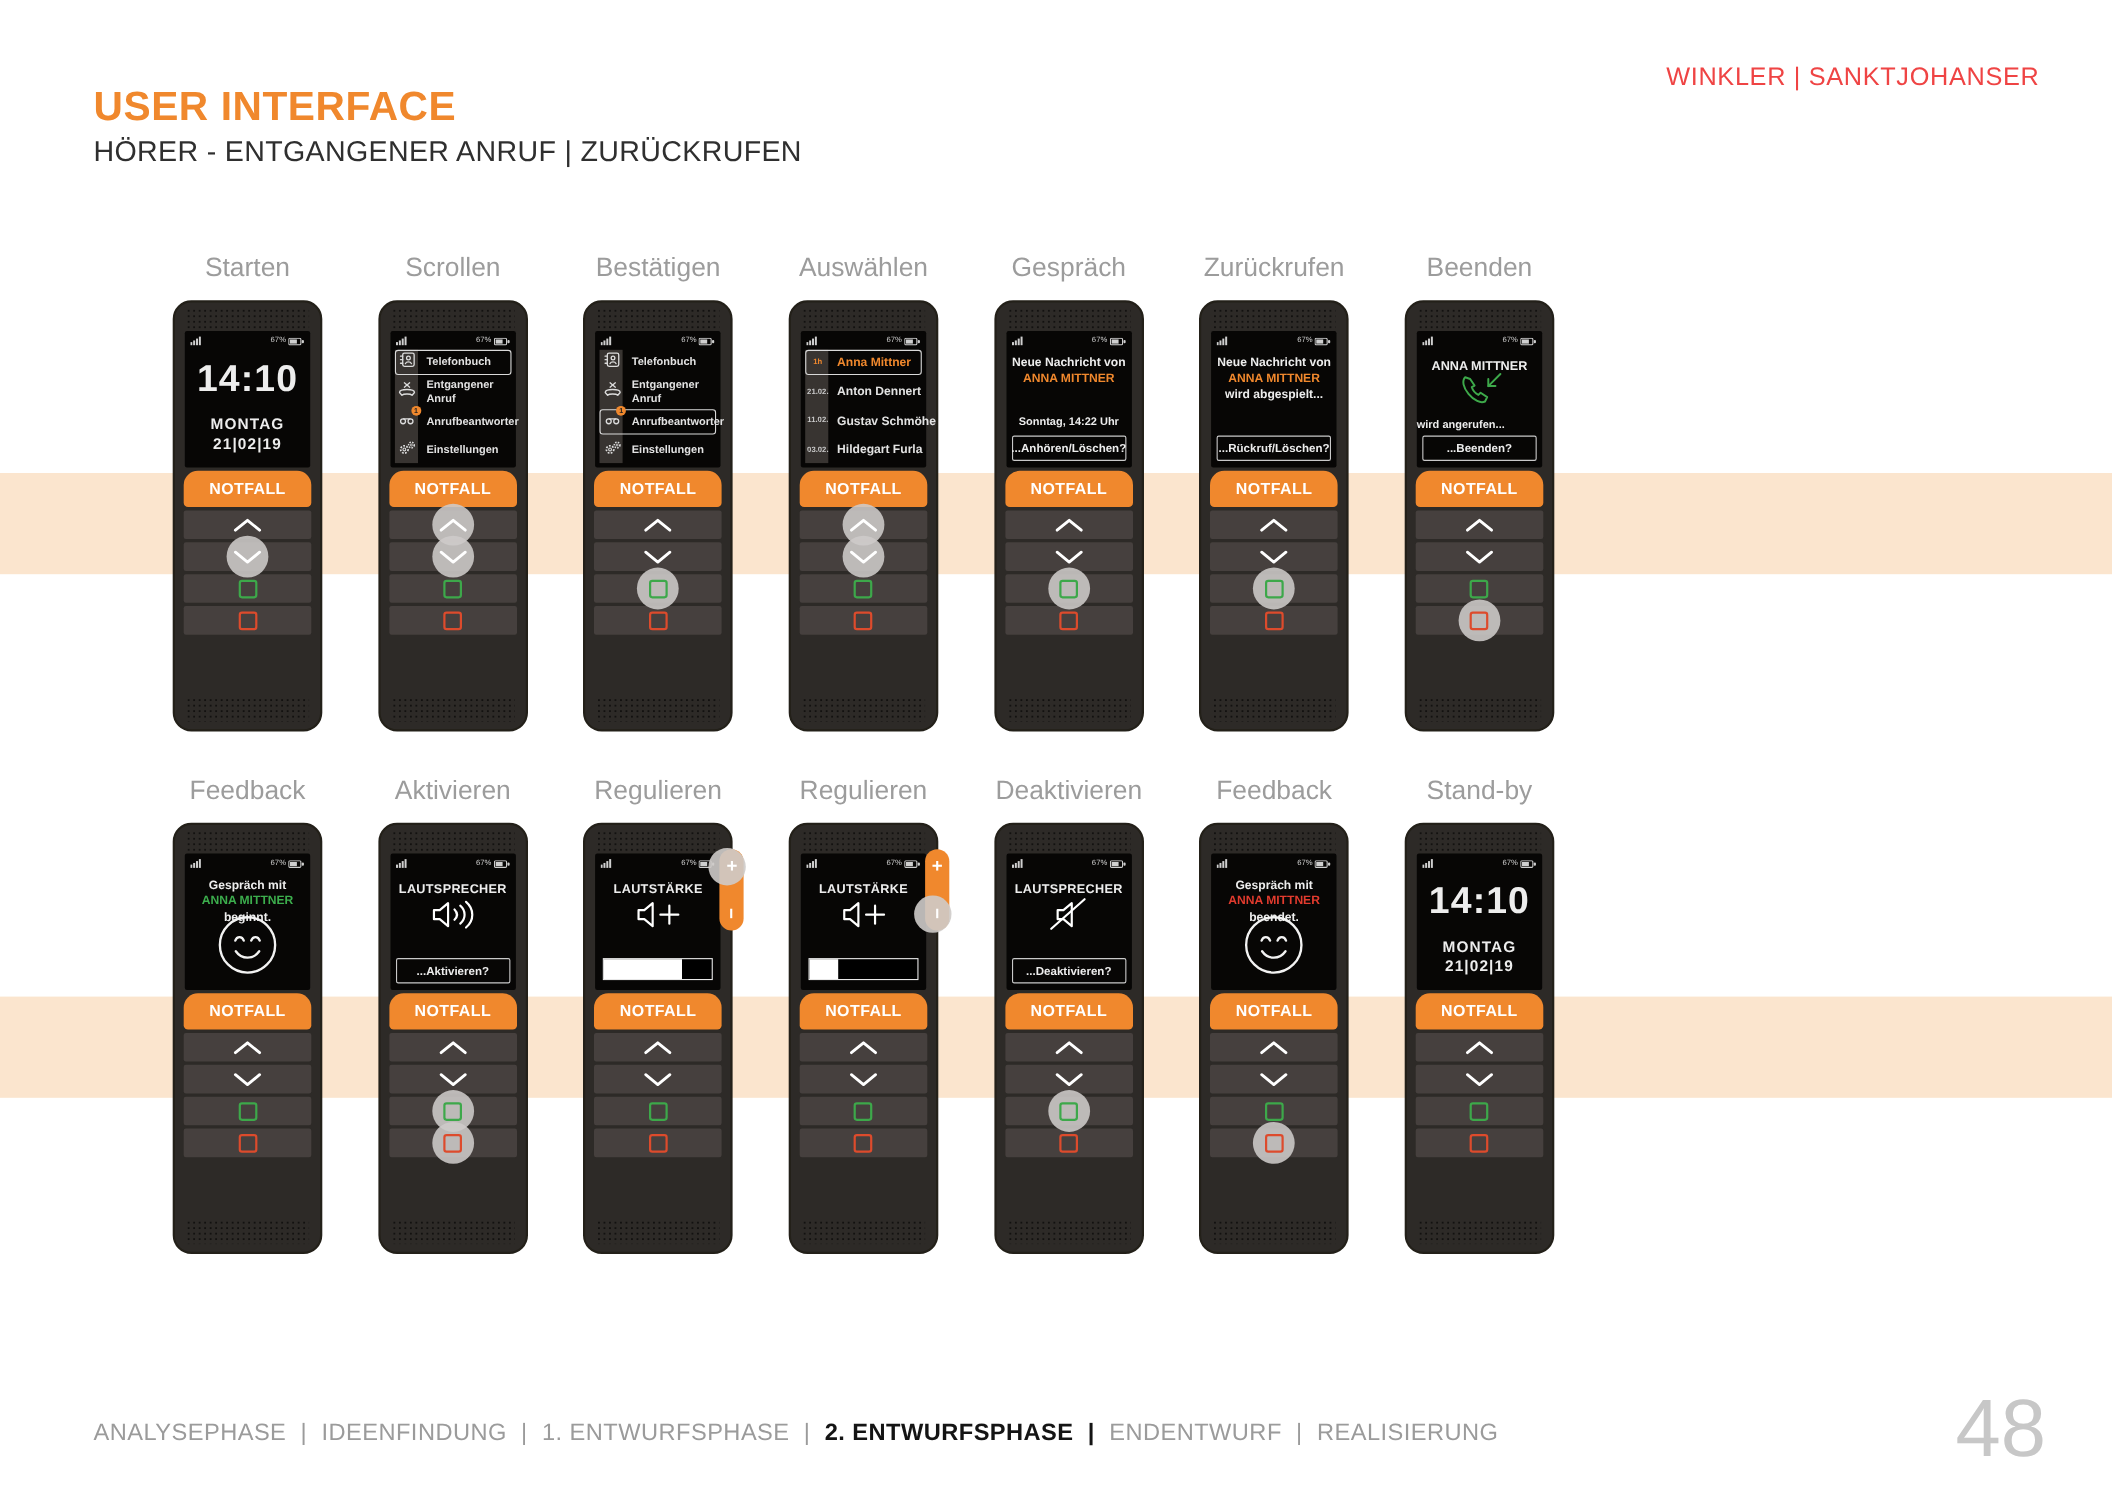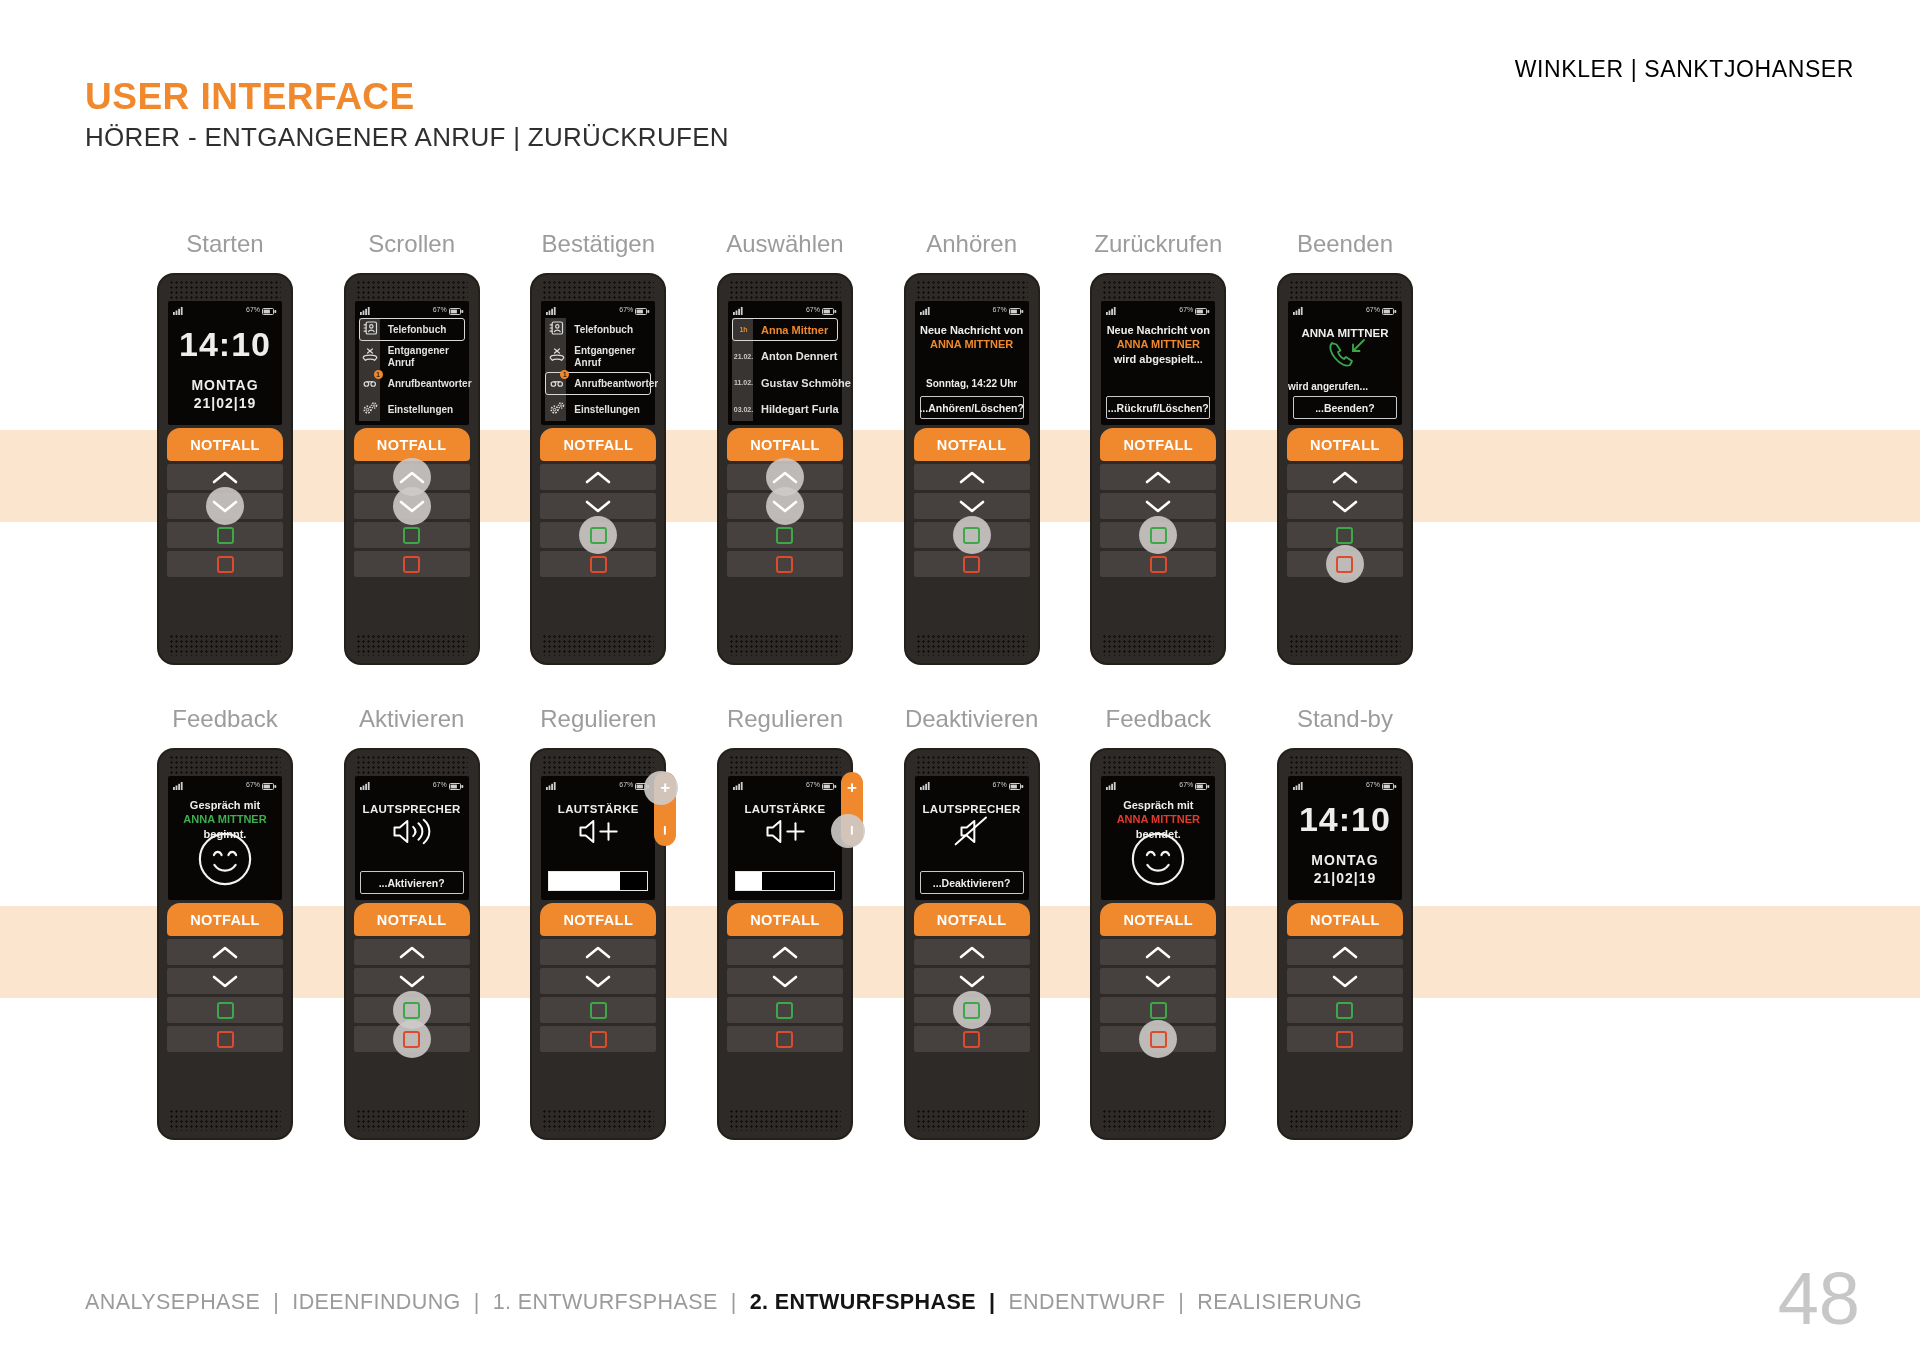--- a/index.html
+++ b/index.html
@@ -8,21 +8,21 @@
     position: relative; overflow: hidden; background:#ffffff;
     font-family: "Liberation Sans", "DejaVu Sans", sans-serif;
   }
   :root{
     --accent:#F0882D; --band:#FBE5CE; --green:#3DA84A; --red:#DD4B2C;
     --label-gray:#9C9C9C; --body-dk:#2D2A27; --key:#46403E; --screen:#070605;
   }
   
   .hdr-title { position:absolute; left:85px; top:76px; font-size:37px; font-weight:700; color:var(--accent); letter-spacing:.5px; }
   .hdr-sub   { position:absolute; left:85px; top:122px; font-size:26px; font-weight:400; color:#2f2f2f; letter-spacing:.3px; }
-  .brand     { position:absolute; right:66px; top:56px; font-size:23px; font-weight:300; color:#000000; letter-spacing:.6px; }
+  .brand     { position:absolute; right:66px; top:56px; font-size:23px; font-weight:300; color:#ef4444; letter-spacing:.6px; }
   
   .band { position:absolute; left:0; width:1920px; height:92px; background:var(--band); z-index:0; }
   .band.b1 { top:430px; } .band.b2 { top:906px; }
   
   .prow { position:absolute; left:157px; width:1256px; display:flex; justify-content:space-between; z-index:1; }
   .prow.r1 { top:230px; } .prow.r2 { top:705px;gap:48px; }
   .pcol { width:136px; }
   .plabel { text-align:center; font-size:24px; color:var(--label-gray); height:30px; margin-bottom:13px; white-space:nowrap; }
   
   .phone { position:relative; width:136px; height:392px; background:var(--body-dk); border:2px solid #232019; border-radius:17px; }
@@ -435,21 +435,21 @@
         <div class="key k3">
           <span class="sq sq-green"></span>
         </div>
         <div class="key k4">
           <span class="sq sq-red"></span>
         </div>
         <div class="grille g-bottom"></div>
       </div>
     </div>
     <div class="pcol">
-      <div class="plabel">Anhören</div>
+      <div class="plabel">Gespräch</div>
       <div class="phone">
         <div class="grille g-top"></div>
         <div class="screen">
           <div class="statusbar">
             <span class="icon "><svg width="11" height="9" viewBox="0 0 11 9">
                 <g fill="#CFCFCF">
                   <rect x="0" y="6" width="1.8" height="3"></rect>
                   <rect x="2.6" y="4.5" width="1.8" height="4.5"></rect>
                   <rect x="5.2" y="2.8" width="1.8" height="6.2"></rect>
                   <rect x="7.8" y="1" width="1.8" height="8"></rect>

